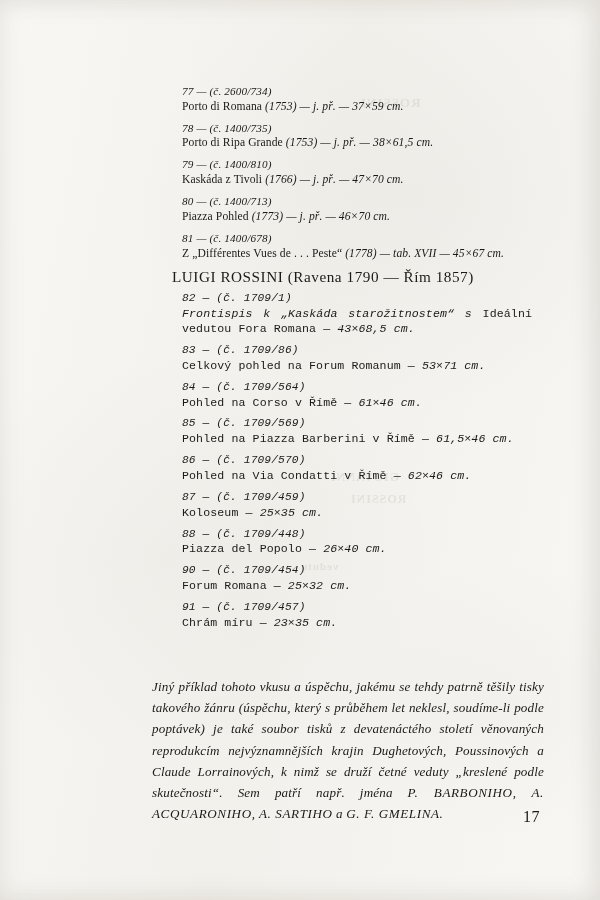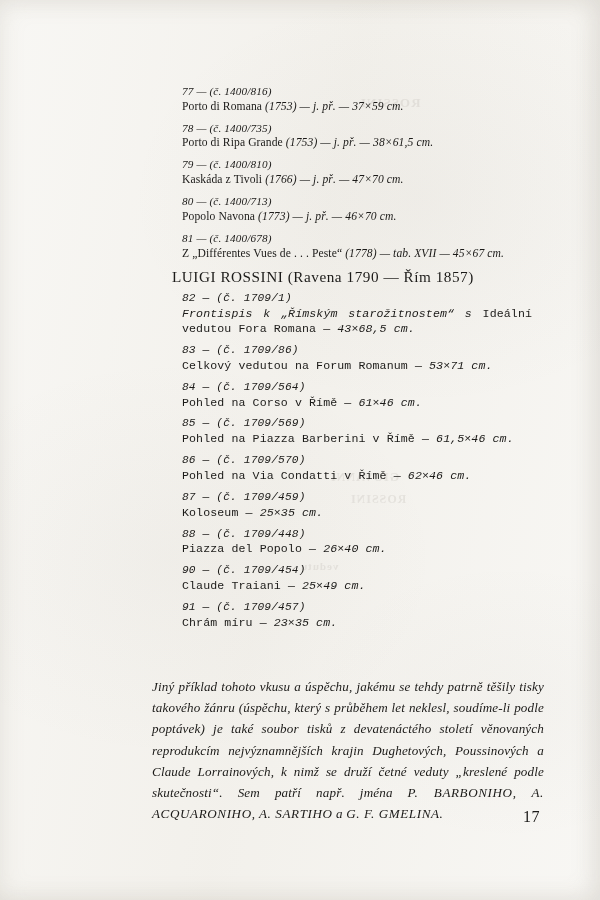--- a/index.html
+++ b/index.html
@@ -132,58 +132,58 @@
   <div class="showthrough" style="left:360px; top:95px; font-size:13px;">ROSSINI</div>
   <div class="showthrough" style="left:330px; top:470px; font-size:12px;">GIOVANNI</div>
   <div class="showthrough" style="left:350px; top:492px; font-size:12px;">ROSSINI</div>
   <div class="showthrough" style="left:300px; top:560px; font-size:11px;">vedutu</div>
 
   <div class="content">
 
     <div class="catalog-list">
 
       <div class="entry">
-        <div class="entry-id">77  —  (č. 1400/816)</div>
+        <div class="entry-id">77  —  (č. 2600/734)</div>
         <div class="entry-desc"><span>Porto di Romana </span><span class="it">(1753)  —  j. př.  —  37×59 cm.</span></div>
       </div>
 
       <div class="entry">
         <div class="entry-id">78  —  (č. 1400/735)</div>
         <div class="entry-desc"><span>Porto di Ripa Grande </span><span class="it">(1753)  —  j. př.  —  38×61,5 cm.</span></div>
       </div>
 
       <div class="entry">
         <div class="entry-id">79  —  (č. 1400/810)</div>
         <div class="entry-desc"><span>Kaskáda z Tivoli </span><span class="it">(1766)  —  j. př.  —  47×70 cm.</span></div>
       </div>
 
       <div class="entry">
         <div class="entry-id">80  —  (č. 1400/713)</div>
-        <div class="entry-desc"><span>Popolo Navona </span><span class="it">(1773)  —  j. př.  —  46×70 cm.</span></div>
+        <div class="entry-desc"><span>Piazza Pohled </span><span class="it">(1773)  —  j. př.  —  46×70 cm.</span></div>
       </div>
 
       <div class="entry">
         <div class="entry-id">81  —  (č. 1400/678)</div>
         <div class="entry-desc"><span>Z „Différentes Vues de . . . Peste“ </span><span class="it">(1778)  —  tab. XVII  —  45×67 cm.</span></div>
       </div>
 
     </div>
 
     <div class="section-heading">LUIGI ROSSINI (Ravena 1790  —  Řím 1857)</div>
 
     <div class="rossini-list">
 
       <div class="entry">
         <div class="entry-id">82  —  (č. 1709/1)</div>
-        <div class="entry-desc"><span class="it">Frontispis k „Římským starožitnostem“ s </span><span>Ideální vedutou Fora Romana</span><span class="it">  —  43×68,5 cm.</span></div>
+        <div class="entry-desc"><span class="it">Frontispis k „Kaskáda starožitnostem“ s </span><span>Ideální vedutou Fora Romana</span><span class="it">  —  43×68,5 cm.</span></div>
       </div>
 
       <div class="entry">
         <div class="entry-id">83  —  (č. 1709/86)</div>
-        <div class="entry-desc"><span>Celkový vedutou na Forum Romanum </span><span class="it">—  53×71 cm.</span></div>
+        <div class="entry-desc"><span>Celkový pohled na Forum Romanum </span><span class="it">—  53×71 cm.</span></div>
       </div>
 
       <div class="entry">
         <div class="entry-id">84  —  (č. 1709/564)</div>
         <div class="entry-desc"><span>Pohled na Corso v Římě </span><span class="it">—  61×46 cm.</span></div>
       </div>
 
       <div class="entry">
         <div class="entry-id">85  —  (č. 1709/569)</div>
         <div class="entry-desc"><span>Pohled na Piazza Barberini v Římě </span><span class="it">—  61,5×46 cm.</span></div>
@@ -200,21 +200,21 @@
       </div>
 
       <div class="entry">
         <div class="entry-id">88  —  (č. 1709/448)</div>
         <div class="entry-desc"><span>Piazza del Popolo </span><span class="it">—  26×40 cm.</span></div>
       </div>
 
 
       <div class="entry">
         <div class="entry-id">90  —  (č. 1709/454)</div>
-        <div class="entry-desc"><span>Claude Traiani </span><span class="it">—  25×49 cm.</span></div>
+        <div class="entry-desc"><span>Forum Romana </span><span class="it">—  25×32 cm.</span></div>
       </div>
 
       <div class="entry">
         <div class="entry-id">91  —  (č. 1709/457)</div>
         <div class="entry-desc"><span>Chrám míru </span><span class="it">—  23×35 cm.</span></div>
       </div>
 
     </div>
 
     <div class="closing-paragraph"><span>Jiný příklad tohoto vkusu a úspěchu, jakému se tehdy patrně těšily tisky takového žánru (úspěchu, který s průběhem let neklesl, soudíme-li podle poptávek) je také soubor tisků z devatenáctého století věnovaných reprodukcím nejvýznamnějších krajin Dughetových, Poussinových a Claude Lorrainových, k nimž se druží četné veduty „kreslené podle skutečnosti“. Sem patří např. jména </span><span class="caps">P. BARBONIHO,</span><span> </span><span class="caps">A. ACQUARONIHO,</span><span> </span><span class="caps">A. SARTIHO</span><span> a </span><span class="caps">G. F. GMELINA.</span></div>

